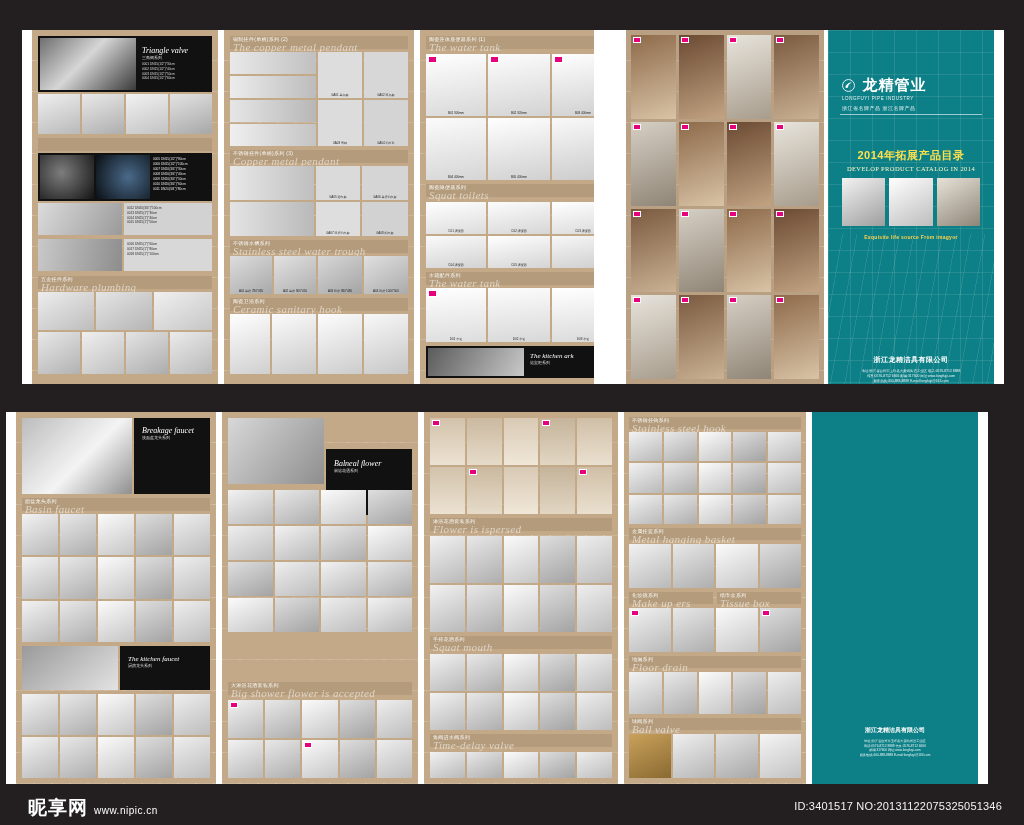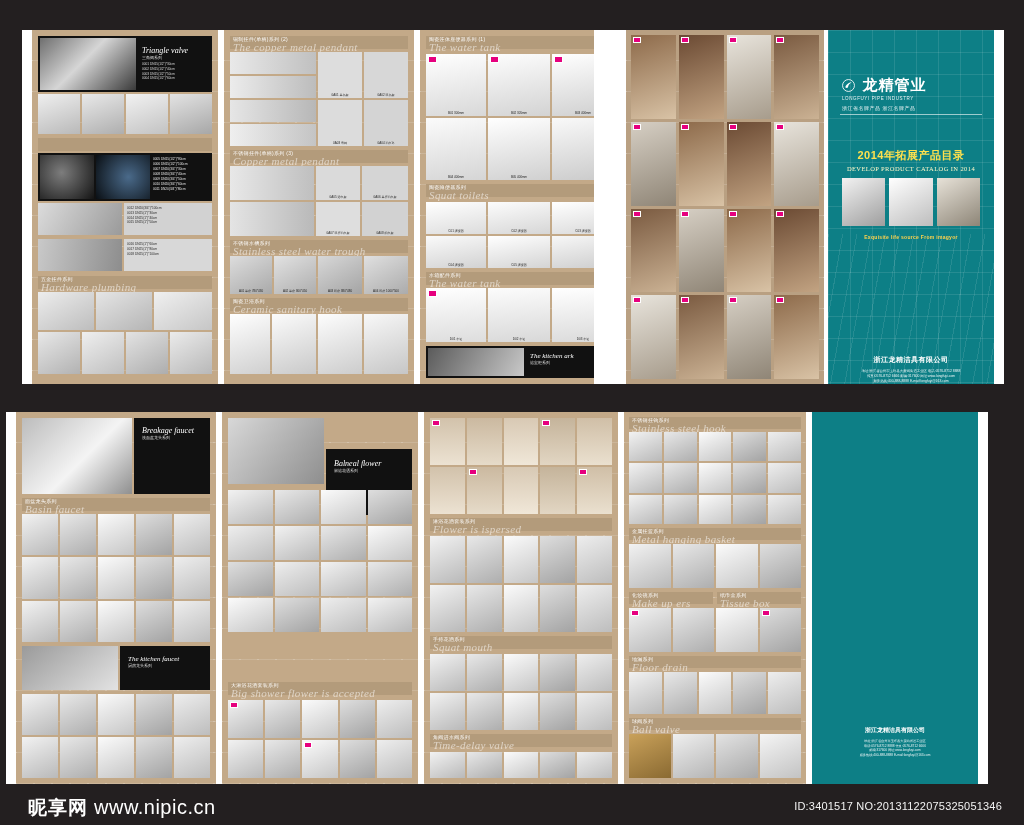--- a/index.html
+++ b/index.html
@@ -3,21 +3,21 @@
 <meta charset="utf-8">
 <style>
   html,body{margin:0;padding:0;background:#231f20;}
   body{width:1024px;height:825px;font-family:"Liberation Sans",sans-serif;overflow:hidden;position:relative;}
   .frame{position:absolute;left:0;top:0;width:1024px;height:825px;background:#231f20;}
   .sheet{position:absolute;background:#ffffff;}
   #sheet-top{left:22px;top:30px;width:982px;height:354px;}
   #sheet-bottom{left:6px;top:412px;width:982px;height:372px;}
   .footer{position:absolute;left:0;top:784px;width:1024px;height:41px;background:#231f20;color:#ffffff;}
   .wm{position:absolute;left:28px;top:795px;font-size:19px;font-weight:bold;letter-spacing:1px;color:#fff;}
-  .wm small{font-size:20px;font-weight:normal;letter-spacing:0.5px;margin-left:6px;}
+  .wm small{font-size:10px;font-weight:normal;letter-spacing:0.5px;margin-left:6px;}
   .idline{position:absolute;right:22px;top:800px;font-size:11px;color:#f2f2f2;letter-spacing:0.2px;}
 
   
   .page{position:absolute;top:0;height:100%;box-sizing:border-box;background:#ffffff;overflow:hidden;}
   .hexbg{position:absolute;left:0;top:0;right:0;bottom:0;
      background-color:#c3a988;
      background-image:
        linear-gradient(60deg,rgba(255,255,255,.18) 1px,transparent 1px),
        linear-gradient(-60deg,rgba(255,255,255,.18) 1px,transparent 1px),
        linear-gradient(0deg,rgba(255,255,255,.14) 1px,transparent 1px);

